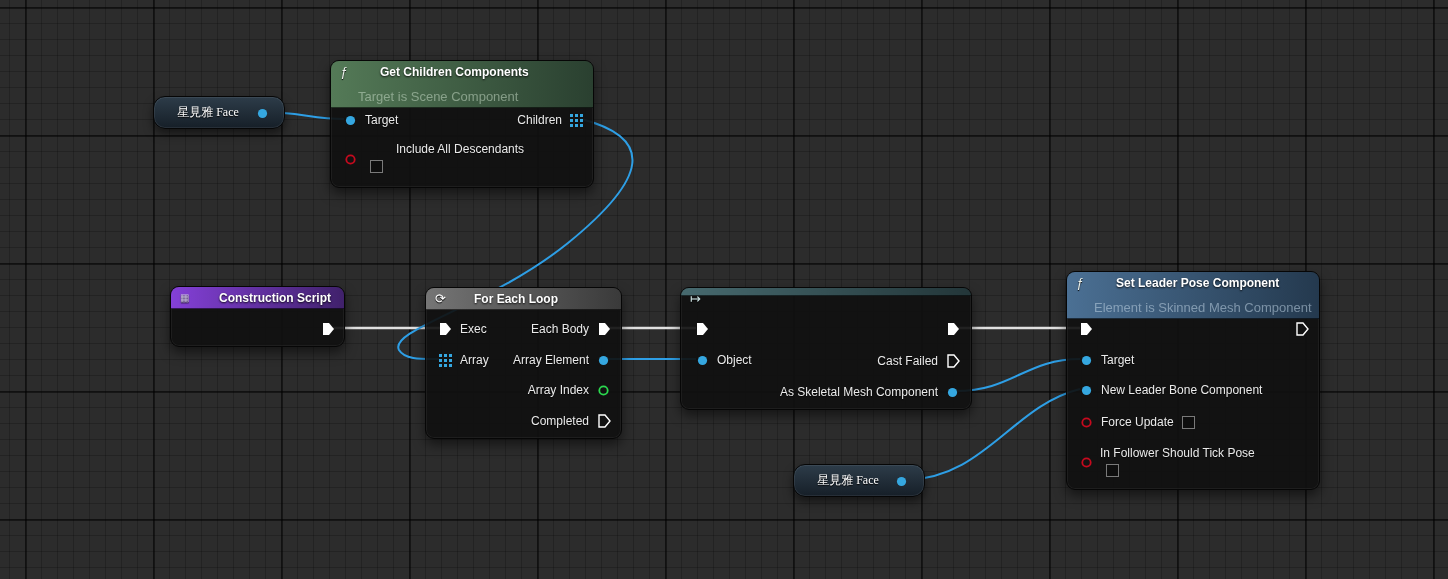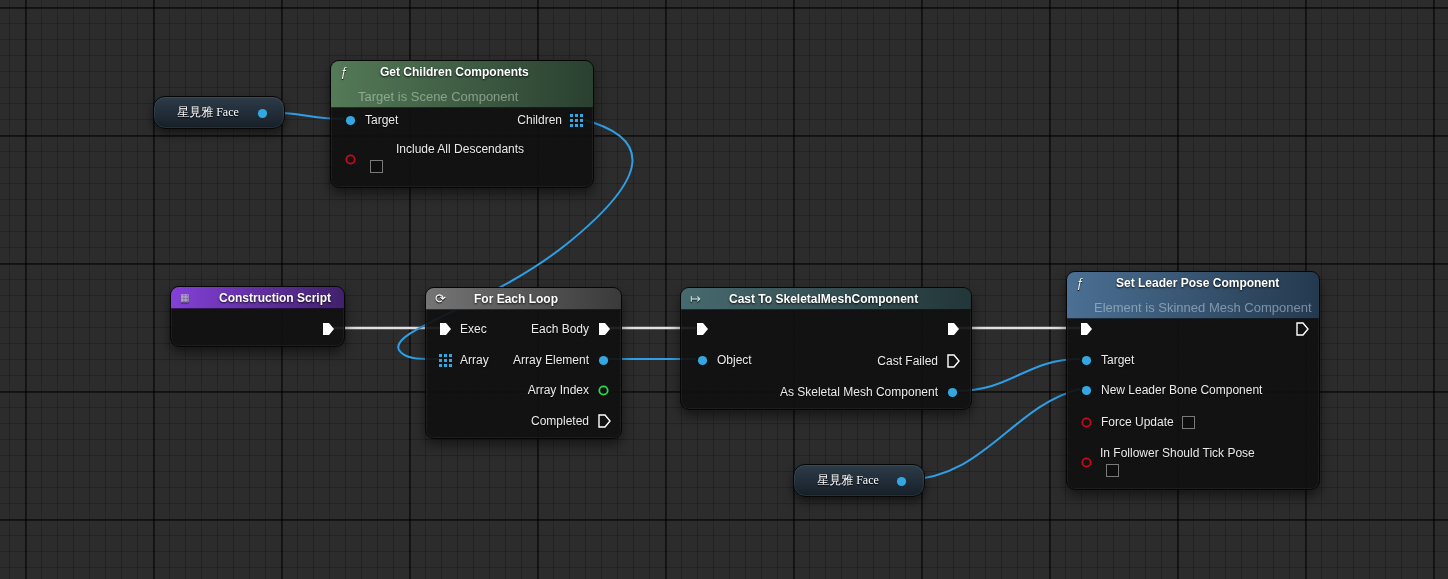--- a/index.html
+++ b/index.html
@@ -162,21 +162,20 @@
       <svg width="14" height="16" viewBox="0 0 14 16">
           <path d="M2 2 L8 2 L13 8 L8 14 L2 14 Z" fill="none" stroke="#fff" stroke-width="1.4"></path>
         </svg>
       <span class="lbl">Completed</span>
     </div>
   </div>
 
   <div class="node" style="left:680px;top:287px;width:290px;height:121px;">
     <div class="hdr hdr-cast" style="padding-left:26px;">
       <span class="hdr-icon" style="font-style:normal;color:#cfe6e6;">↦</span>
-      <div class="t">Cast To SkeletalMeshComponent</div>
     </div>
     <span class="abs" style="left:14px;top:33px;">
       <svg width="14" height="16" viewBox="0 0 14 16">
           <path d="M2 2 L8 2 L13 8 L8 14 L2 14 Z" fill="#fff"></path>
         </svg>
     </span>
     <div class="row" style="left:15px;top:64px;">
       <svg width="13" height="13">
           <circle cx="6.5" cy="6.5" r="4.6" fill="#35a7e0"></circle>
         </svg>

